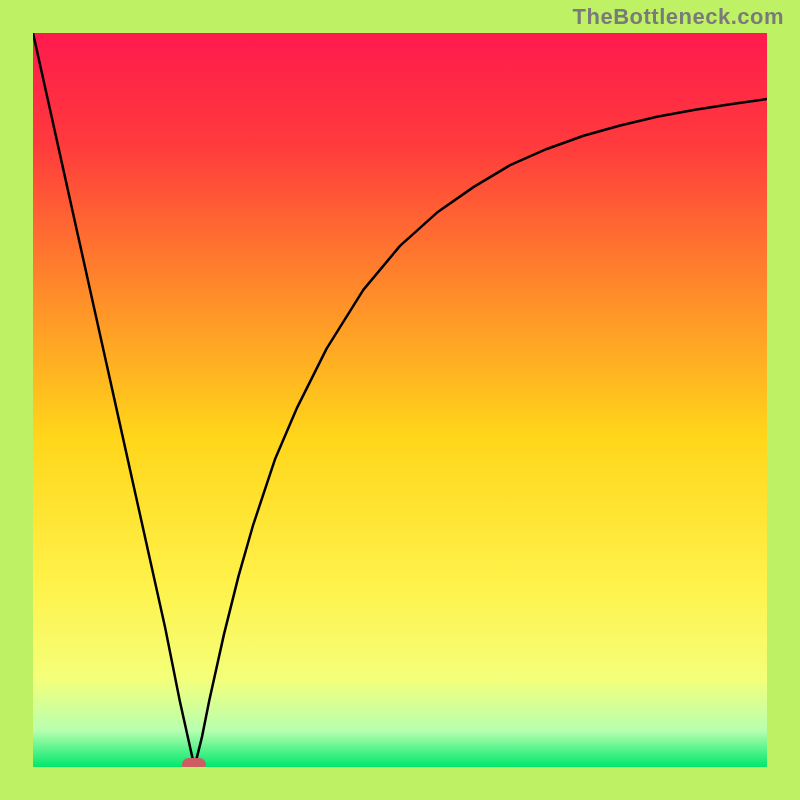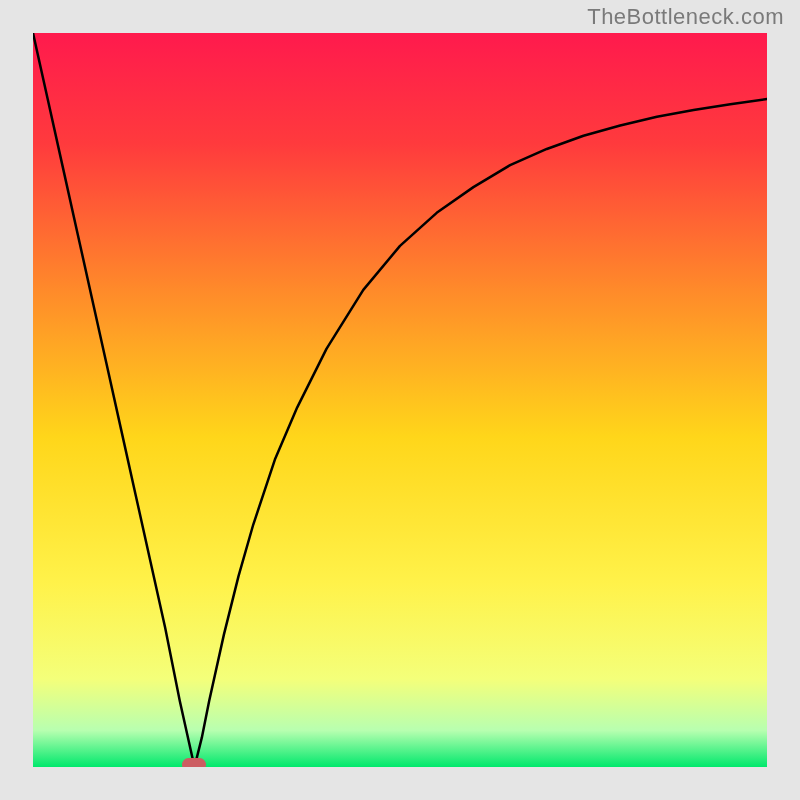--- a/index.html
+++ b/index.html
@@ -7,21 +7,22 @@
     padding: 0;
     width: 800px;
     height: 800px;
     background: #000;
     font-family: Arial, Helvetica, sans-serif;
   }
   .frame {
     position: relative;
     width: 800px;
     height: 800px;
-    background: #e5e5e5;
+    background: #bef264;
+    font-weight: bold;
   }
   .watermark {
     position: absolute;
     top: 4px;
     right: 16px;
     color: #7a7a7a;
     font-size: 22px;
     letter-spacing: 0.5px;
     z-index: 30;
   }

